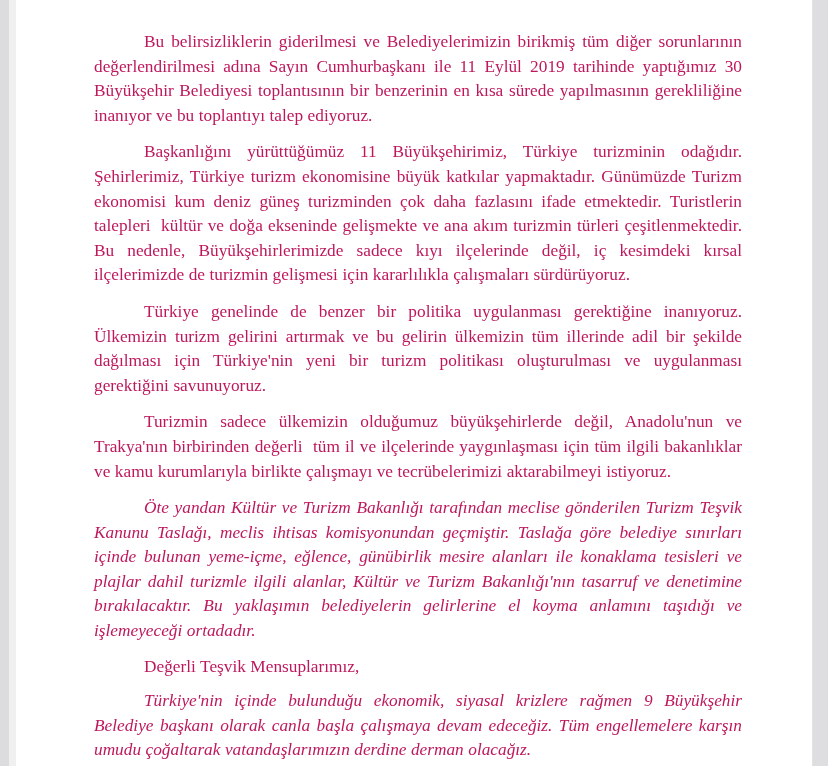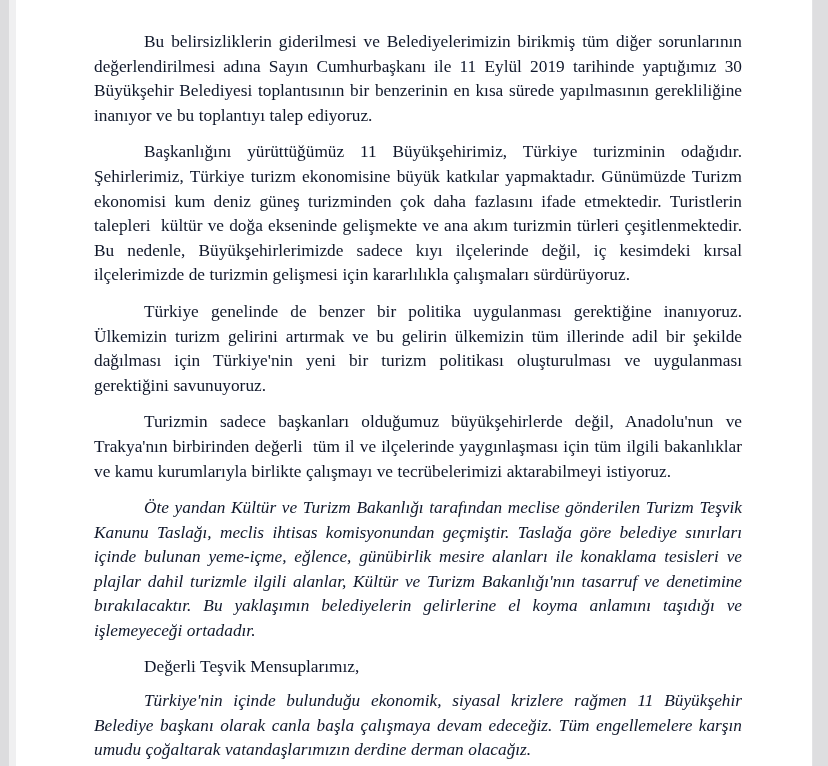--- a/index.html
+++ b/index.html
@@ -57,21 +57,21 @@
     position: absolute;
     left: 78px;   
     top: 30px;
     width: 648px; 
   }
 
   p.para {
     margin: 0 0 12px 0;
     font-size: 17.3px;
     line-height: 24.6px;
-    color: #0f172a;
+    color: #be185d;
     text-align: justify;
     text-indent: 50px;
     word-spacing: 0.2px;
     white-space: pre-wrap;
   }
 
   p.para.salutation {
     text-align: left;
     margin-bottom: 10px;
   }
@@ -91,22 +91,22 @@
 
 <div class="page">
   <div class="doc-body">
 
     <p class="para">Bu belirsizliklerin giderilmesi ve Belediyelerimizin birikmiş tüm diğer sorunlarının değerlendirilmesi adına Sayın Cumhurbaşkanı ile 11 Eylül 2019 tarihinde yaptığımız 30 Büyükşehir Belediyesi toplantısının bir benzerinin en kısa sürede yapılmasının gerekliliğine inanıyor ve bu toplantıyı talep ediyoruz.</p>
 
     <p class="para">Başkanlığını yürüttüğümüz 11 Büyükşehirimiz, Türkiye turizminin odağıdır. Şehirlerimiz, Türkiye turizm ekonomisine büyük katkılar yapmaktadır. Günümüzde Turizm ekonomisi kum deniz güneş turizminden çok daha fazlasını ifade etmektedir. Turistlerin  talepleri  kültür ve doğa ekseninde gelişmekte ve ana akım turizmin türleri çeşitlenmektedir. Bu nedenle, Büyükşehirlerimizde sadece kıyı ilçelerinde değil, iç kesimdeki kırsal ilçelerimizde de turizmin gelişmesi için kararlılıkla çalışmaları sürdürüyoruz.</p>
 
     <p class="para">Türkiye genelinde de benzer bir politika uygulanması gerektiğine inanıyoruz. Ülkemizin turizm gelirini artırmak ve bu gelirin ülkemizin tüm illerinde adil bir şekilde dağılması için Türkiye'nin yeni bir turizm politikası oluşturulması ve uygulanması gerektiğini savunuyoruz.</p>
 
-    <p class="para">Turizmin sadece başkanları olduğumuz büyükşehirlerde değil, Anadolu'nun ve Trakya'nın birbirinden değerli  tüm il ve ilçelerinde yaygınlaşması için tüm ilgili bakanlıklar ve kamu kurumlarıyla birlikte çalışmayı ve tecrübelerimizi aktarabilmeyi istiyoruz.</p>
+    <p class="para">Turizmin sadece ülkemizin olduğumuz büyükşehirlerde değil, Anadolu'nun ve Trakya'nın birbirinden değerli  tüm il ve ilçelerinde yaygınlaşması için tüm ilgili bakanlıklar ve kamu kurumlarıyla birlikte çalışmayı ve tecrübelerimizi aktarabilmeyi istiyoruz.</p>
 
     <p class="para tight">Öte yandan Kültür ve Turizm Bakanlığı tarafından meclise gönderilen Turizm Teşvik Kanunu Taslağı, meclis ihtisas komisyonundan geçmiştir. Taslağa göre belediye sınırları içinde bulunan yeme-içme, eğlence, günübirlik mesire alanları ile konaklama tesisleri ve plajlar dahil turizmle ilgili alanlar, Kültür ve Turizm Bakanlığı'nın tasarruf ve denetimine bırakılacaktır. Bu yaklaşımın belediyelerin gelirlerine el koyma anlamını taşıdığı ve işlemeyeceği ortadadır.</p>
 
     <p class="para salutation">Değerli Teşvik Mensuplarımız,</p>
 
-    <p class="para tight">Türkiye'nin içinde bulunduğu ekonomik, siyasal krizlere rağmen 11 Büyükşehir Belediye başkanı olarak canla başla çalışmaya devam edeceğiz. Tüm engellemelere karşın umudu çoğaltarak vatandaşlarımızın derdine derman olacağız.</p>
+    <p class="para tight">Türkiye'nin içinde bulunduğu ekonomik, siyasal krizlere rağmen 9 Büyükşehir Belediye başkanı olarak canla başla çalışmaya devam edeceğiz. Tüm engellemelere karşın umudu çoğaltarak vatandaşlarımızın derdine derman olacağız.</p>
 
   </div>
 </div>
 
 </body></html>

